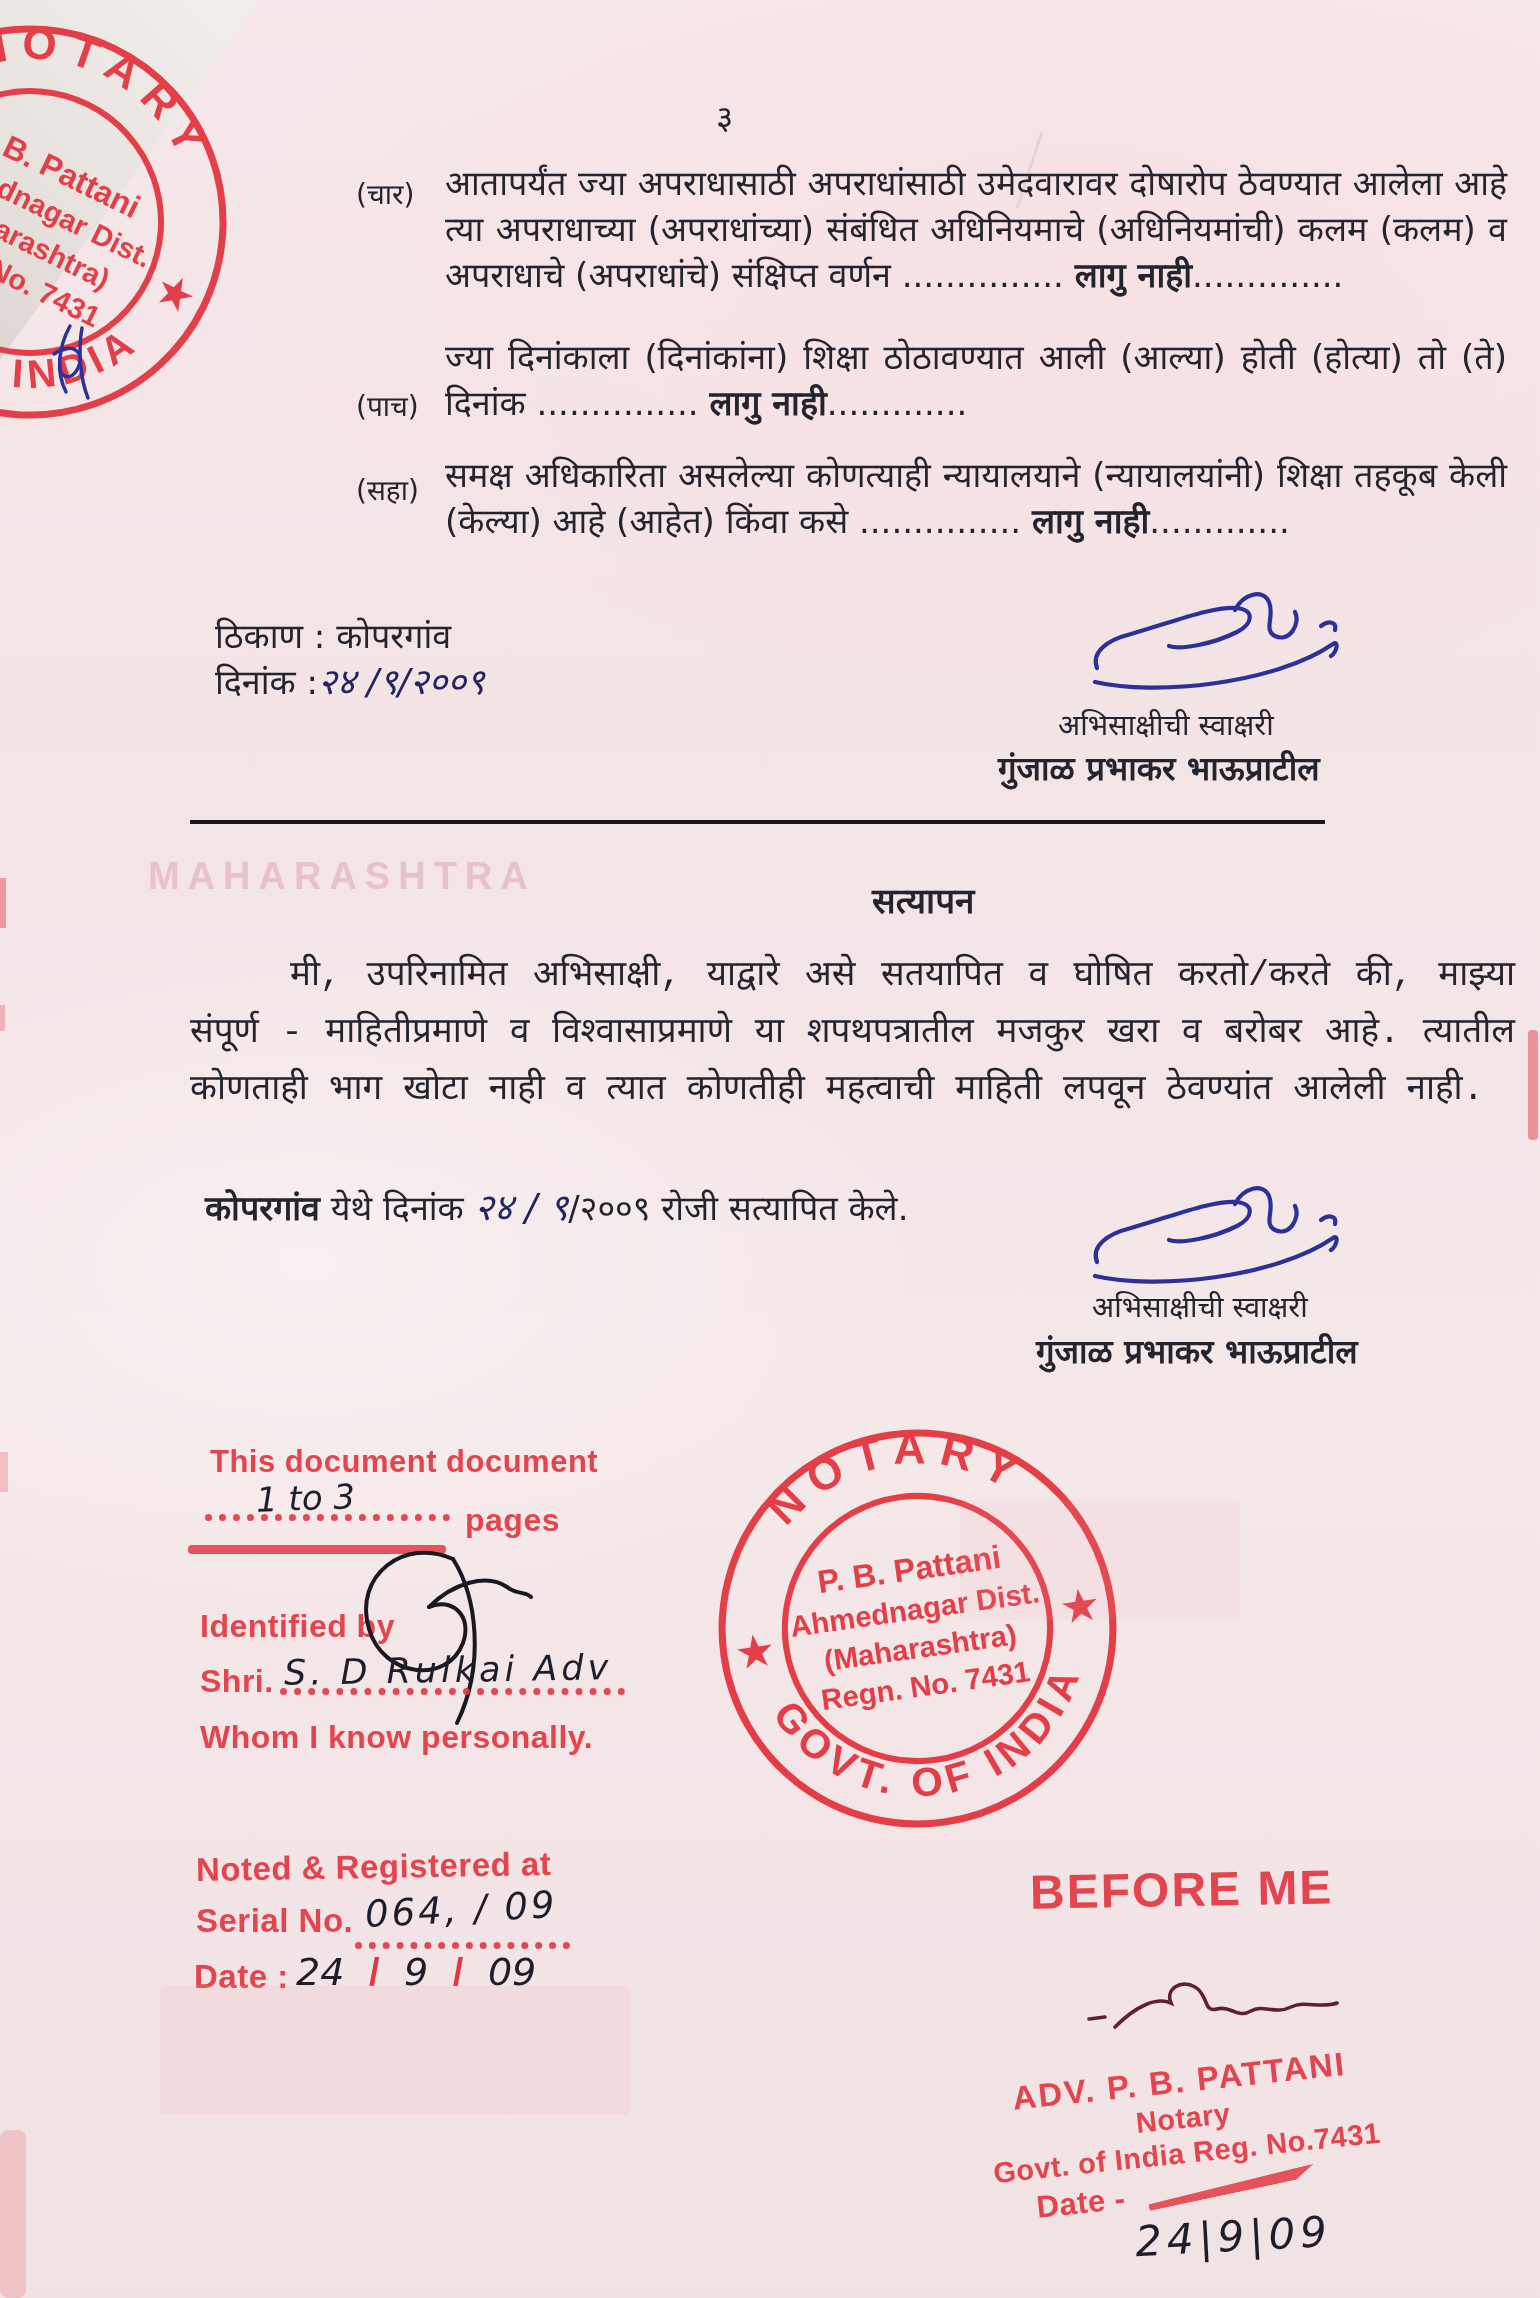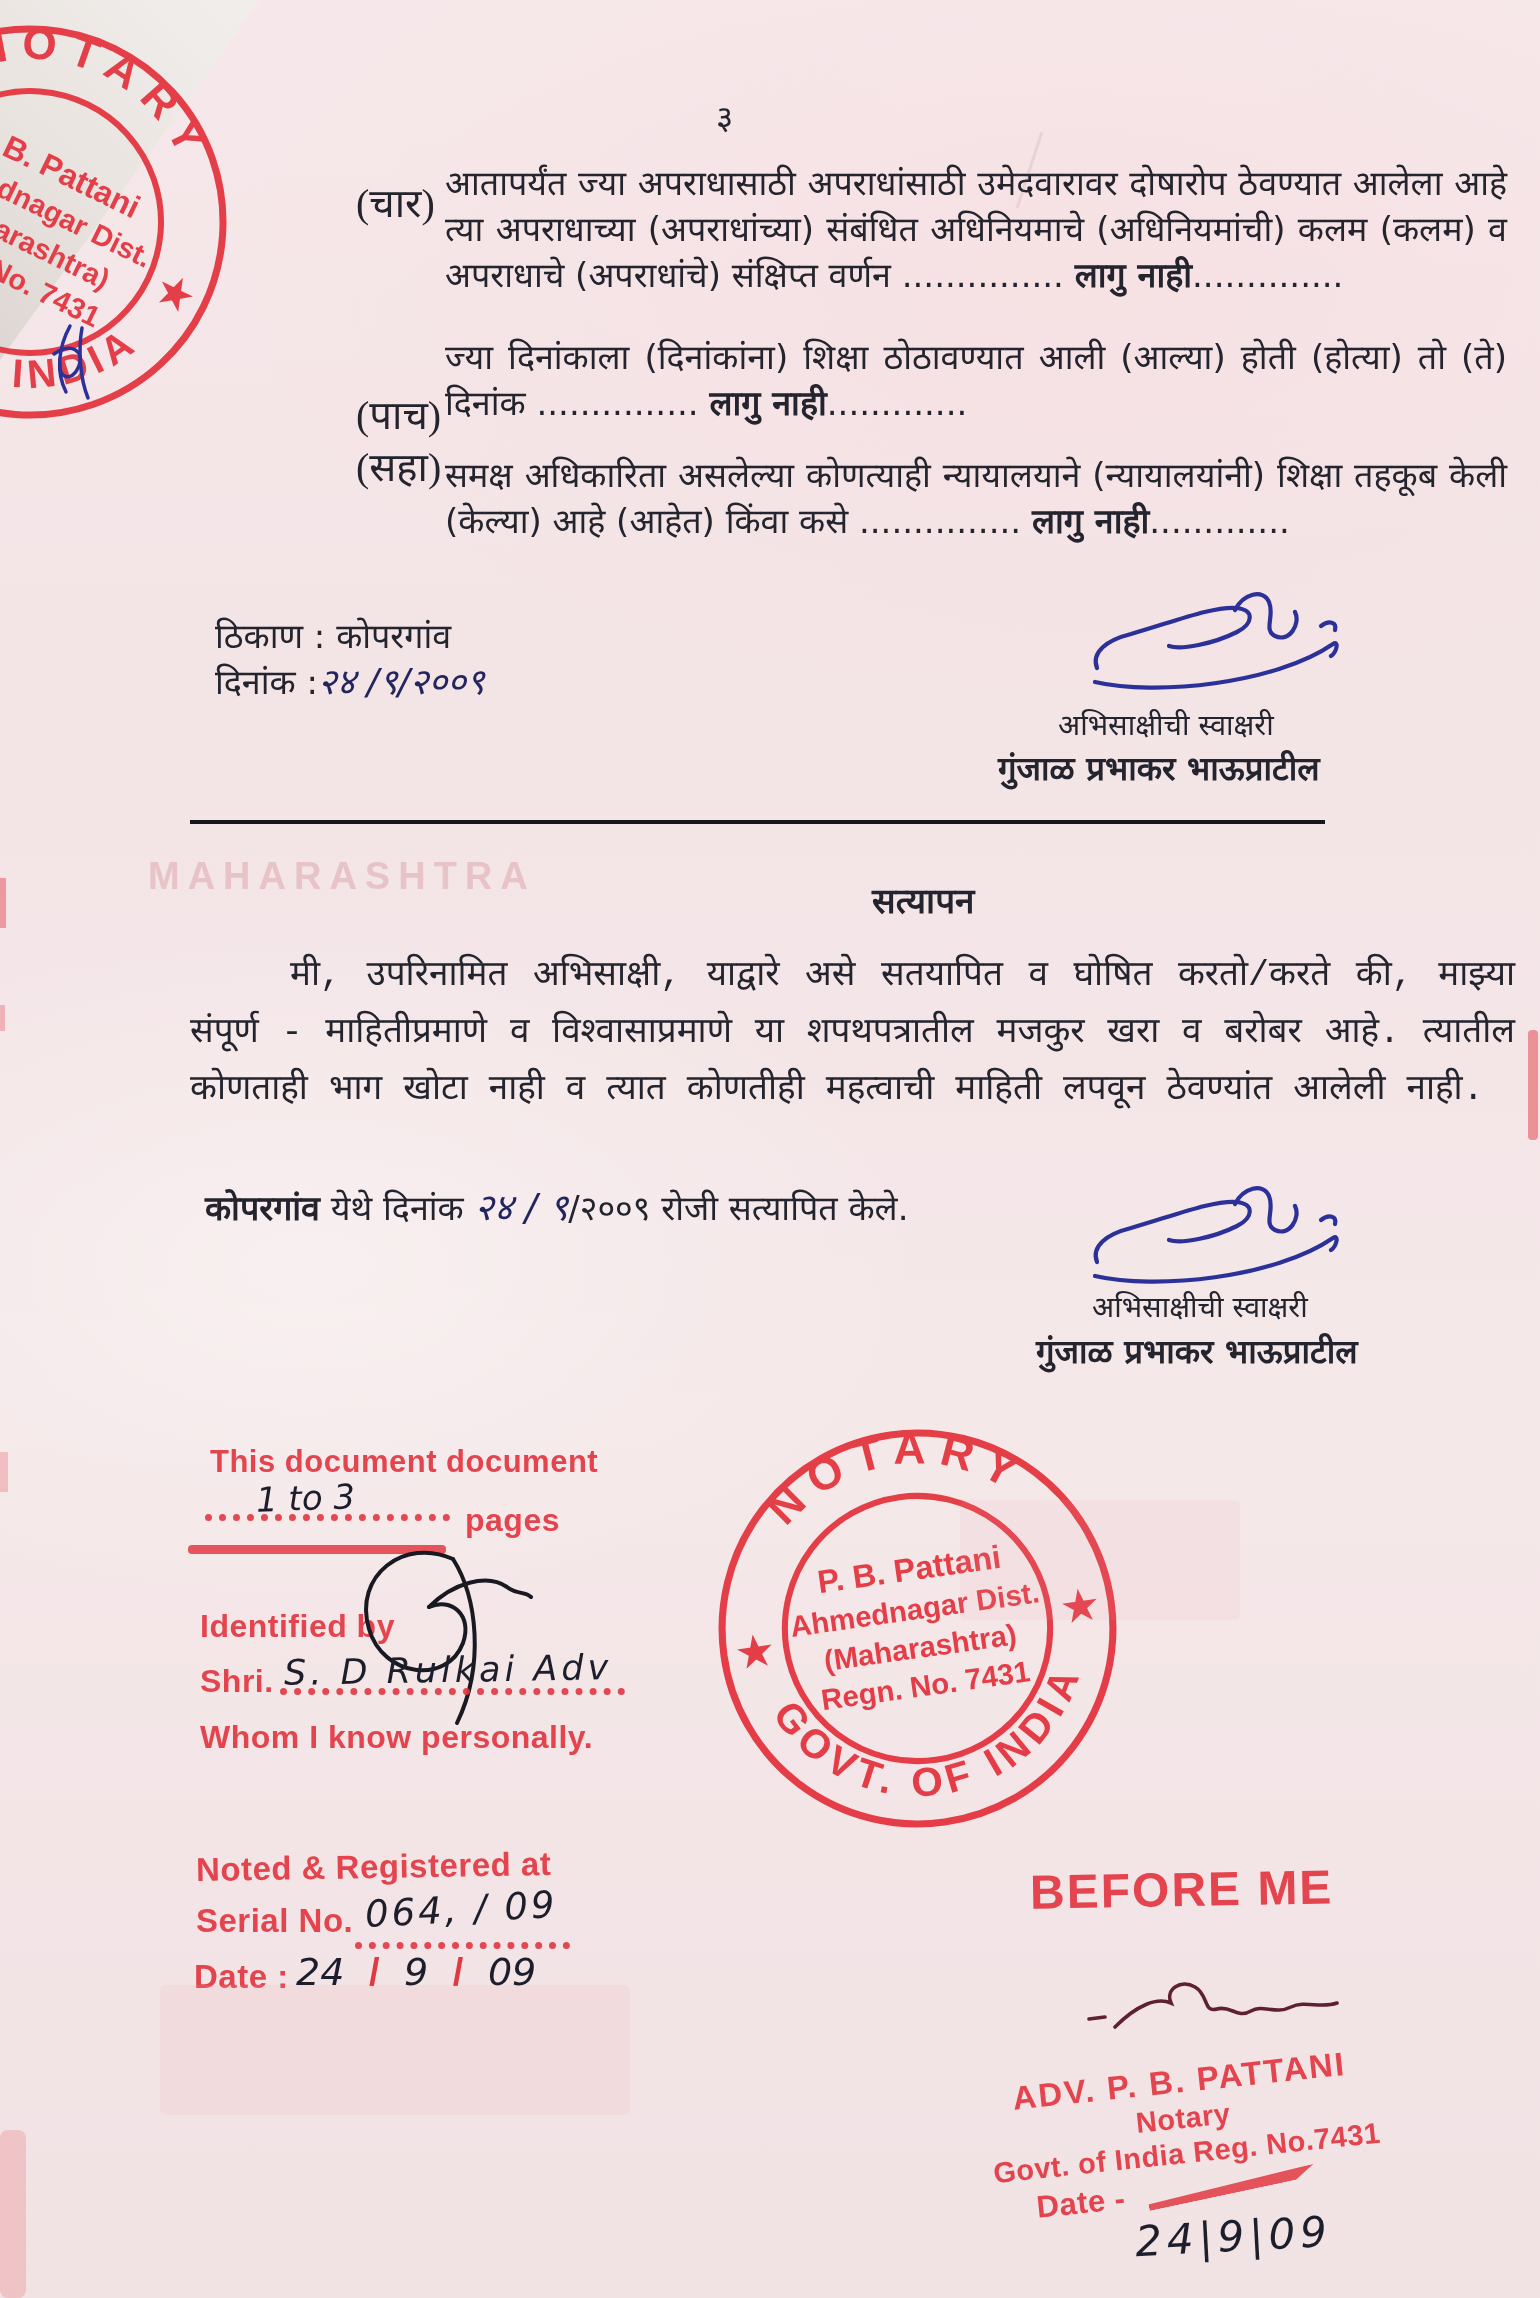--- a/index.html
+++ b/index.html
@@ -6,21 +6,21 @@
   .page{
     position:relative;width:1540px;height:2298px;overflow:hidden;
     background:
       radial-gradient(1200px 600px at 70% 12%, rgba(250,215,218,.35), rgba(0,0,0,0) 70%),
       radial-gradient(900px 500px at 20% 55%, rgba(255,255,255,.35), rgba(0,0,0,0) 70%),
       linear-gradient(180deg,#f6e8ea 0%,#f3e4e6 30%,#f5e8e9 62%,#f1e2e4 100%);
     font-family:"Liberation Sans",sans-serif;color:#20212b;
   }
   .abs{position:absolute;}
   .dev{font-family:"DejaVu Sans",sans-serif;color:#23242e;}
-  .clause-label{font-size:40px;font-family:Liberation Serif, serif;}
+  .clause-label{font-size:28px;}
   .clause-text{font-size:34px;line-height:46px;text-align:justify;}
   .para{font-size:35px;line-height:57px;text-align:justify;}
   .bold{font-weight:bold;}
   .hw{font-family:"DejaVu Sans",sans-serif;font-style:italic;color:#1d1e2c;}
   .hwblue{font-family:"DejaVu Sans",sans-serif;font-style:italic;color:#23265e;}
   .red{color:#e23842;}
   .rubber{color:#e23842;font-weight:bold;opacity:.93;letter-spacing:.5px;}
   .dotline{height:0;border-bottom:7px dotted #e23842;opacity:.9;}
   .divider{background:#17171d;}
   .ghost{color:rgba(213,140,150,.38);font-weight:bold;letter-spacing:8px;}
@@ -74,21 +74,21 @@
     <span>आतापर्यंत ज्या अपराधासाठी अपराधांसाठी उमेदवारावर दोषारोप ठेवण्यात आलेला आहे त्या अपराधाच्या (अपराधांच्या) संबंधित अधिनियमाचे (अधिनियमांची) कलम (कलम) व अपराधाचे (अपराधांचे) संक्षिप्त वर्णन ...............</span>
     <span class="bold">लागु नाही</span><span>..............</span>
   </div>
 
   <div class="abs dev clause-label" style="left:356px;top:354px;margin-top:32px;">(पाच)</div>
   <div class="abs dev clause-text" style="left:445px;top:334px;width:1062px;">
     <span>ज्या दिनांकाला (दिनांकांना) शिक्षा ठोठावण्यात आली (आल्या) होती (होत्या) तो (ते) दिनांक ...............</span>
     <span class="bold">लागु नाही</span><span>.............</span>
   </div>
 
-  <div class="abs dev clause-label" style="left:356px;top:438px;">(सहा)</div>
+  <div class="abs dev clause-label" style="left:356px;top:470px;">(सहा)</div>
   <div class="abs dev clause-text" style="left:445px;top:452px;width:1062px;">
     <span>समक्ष अधिकारिता असलेल्या कोणत्याही न्यायालयाने (न्यायालयांनी) शिक्षा तहकूब केली (केल्या) आहे (आहेत) किंवा कसे ...............</span>
     <span class="bold">लागु नाही</span><span>.............</span>
   </div>
 
   <div class="abs dev" style="left:215px;top:612px;font-size:34px;">ठिकाण : कोपरगांव</div>
   <div class="abs dev" style="left:215px;top:656px;font-size:34px;">
     <span>दिनांक :</span><span class="hwblue" style="font-size:36px;">२४ /९/२००९</span>
   </div>
 

